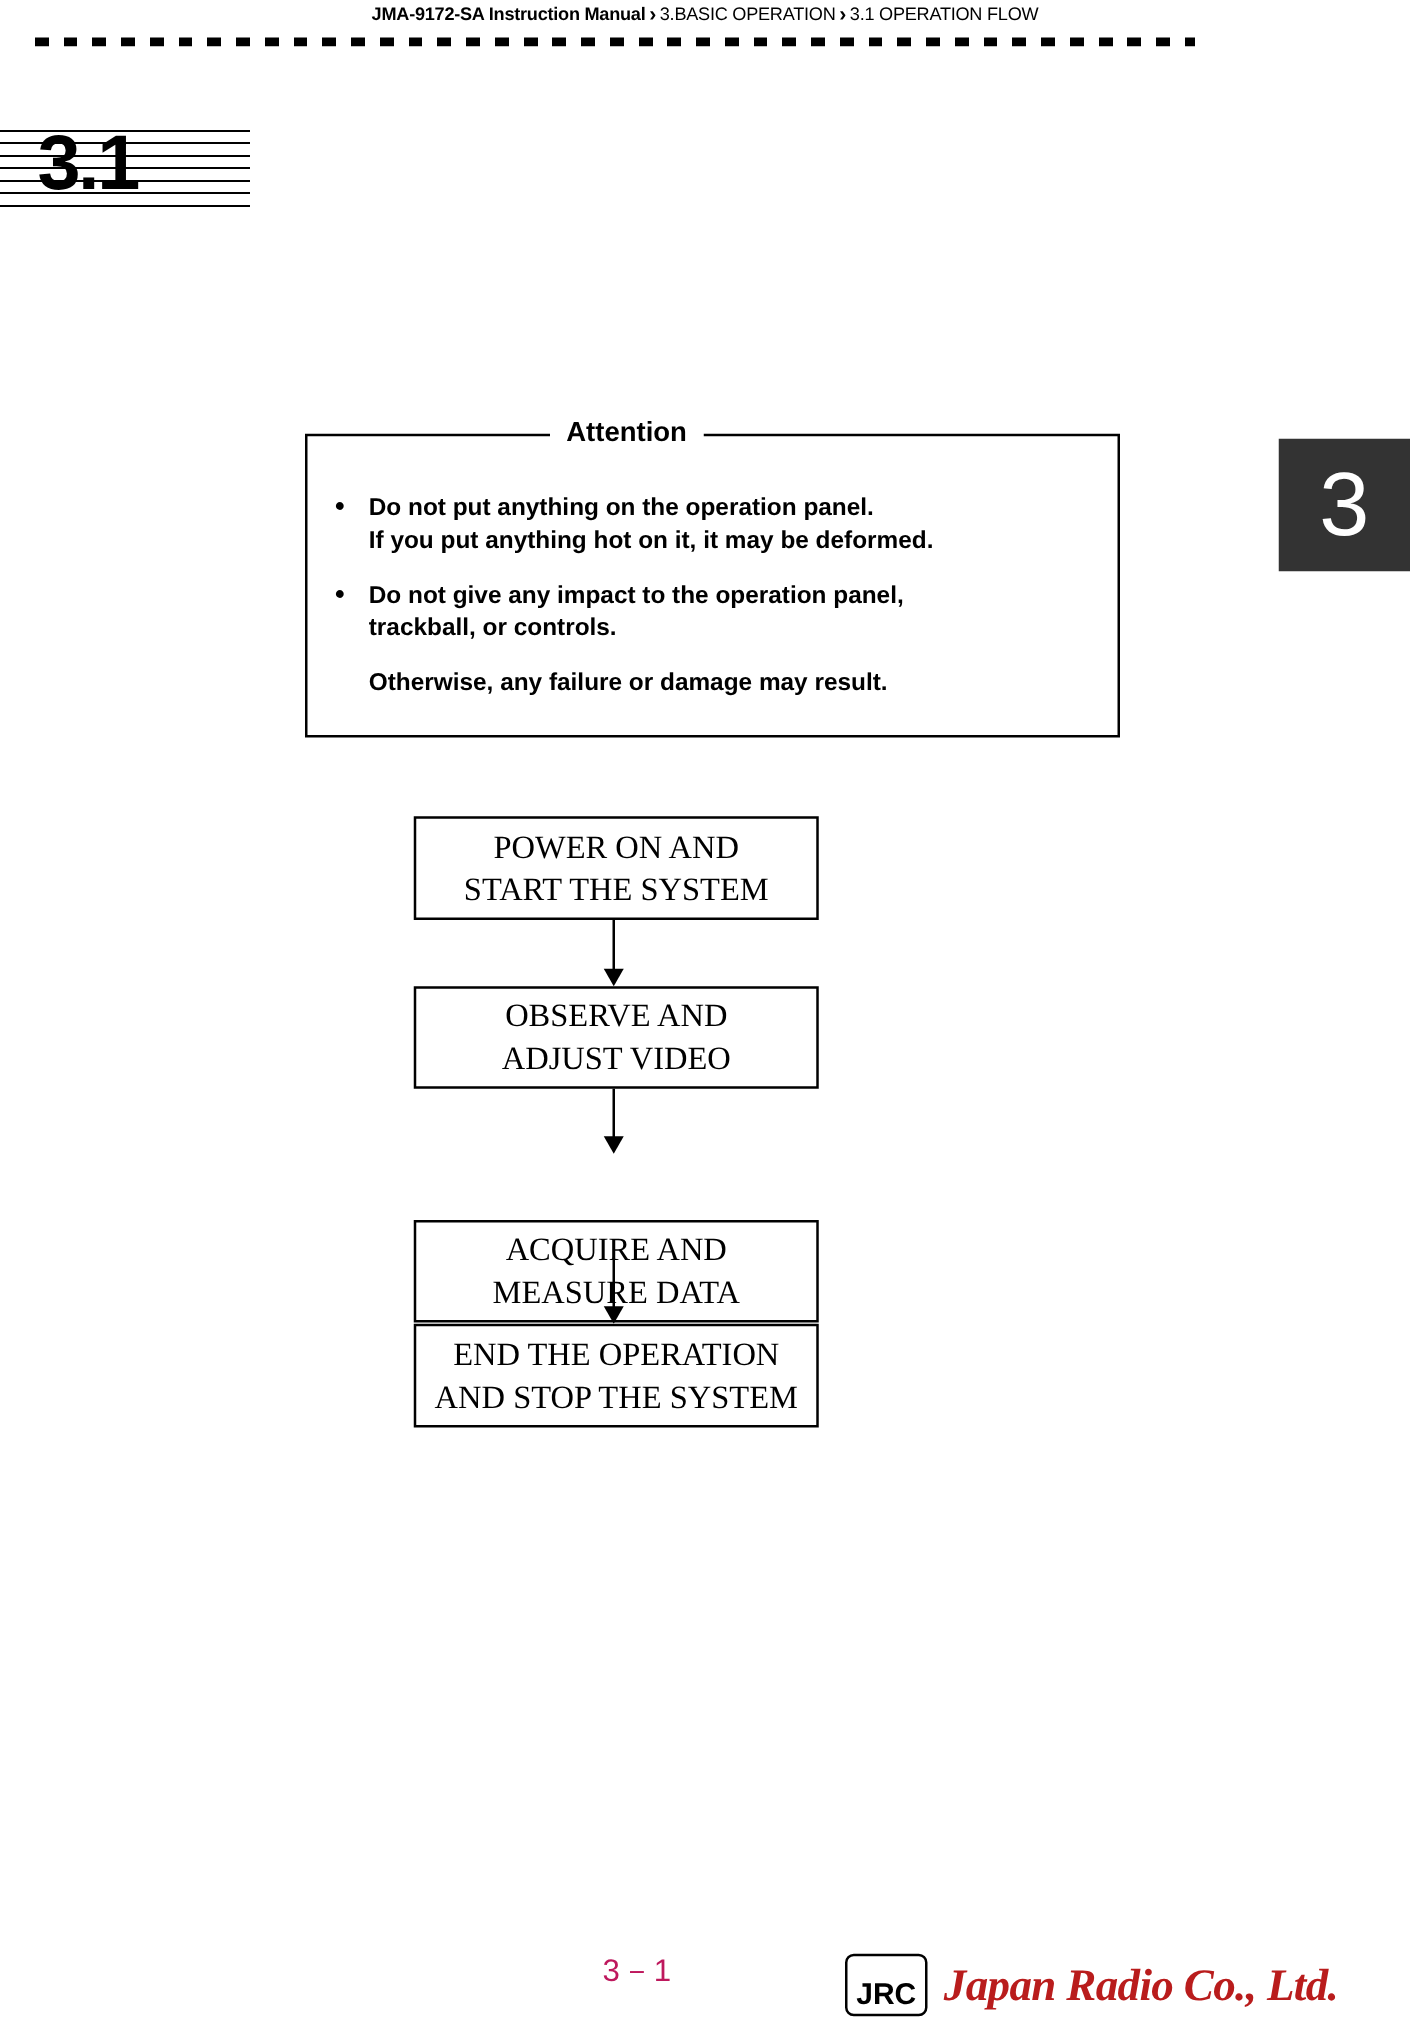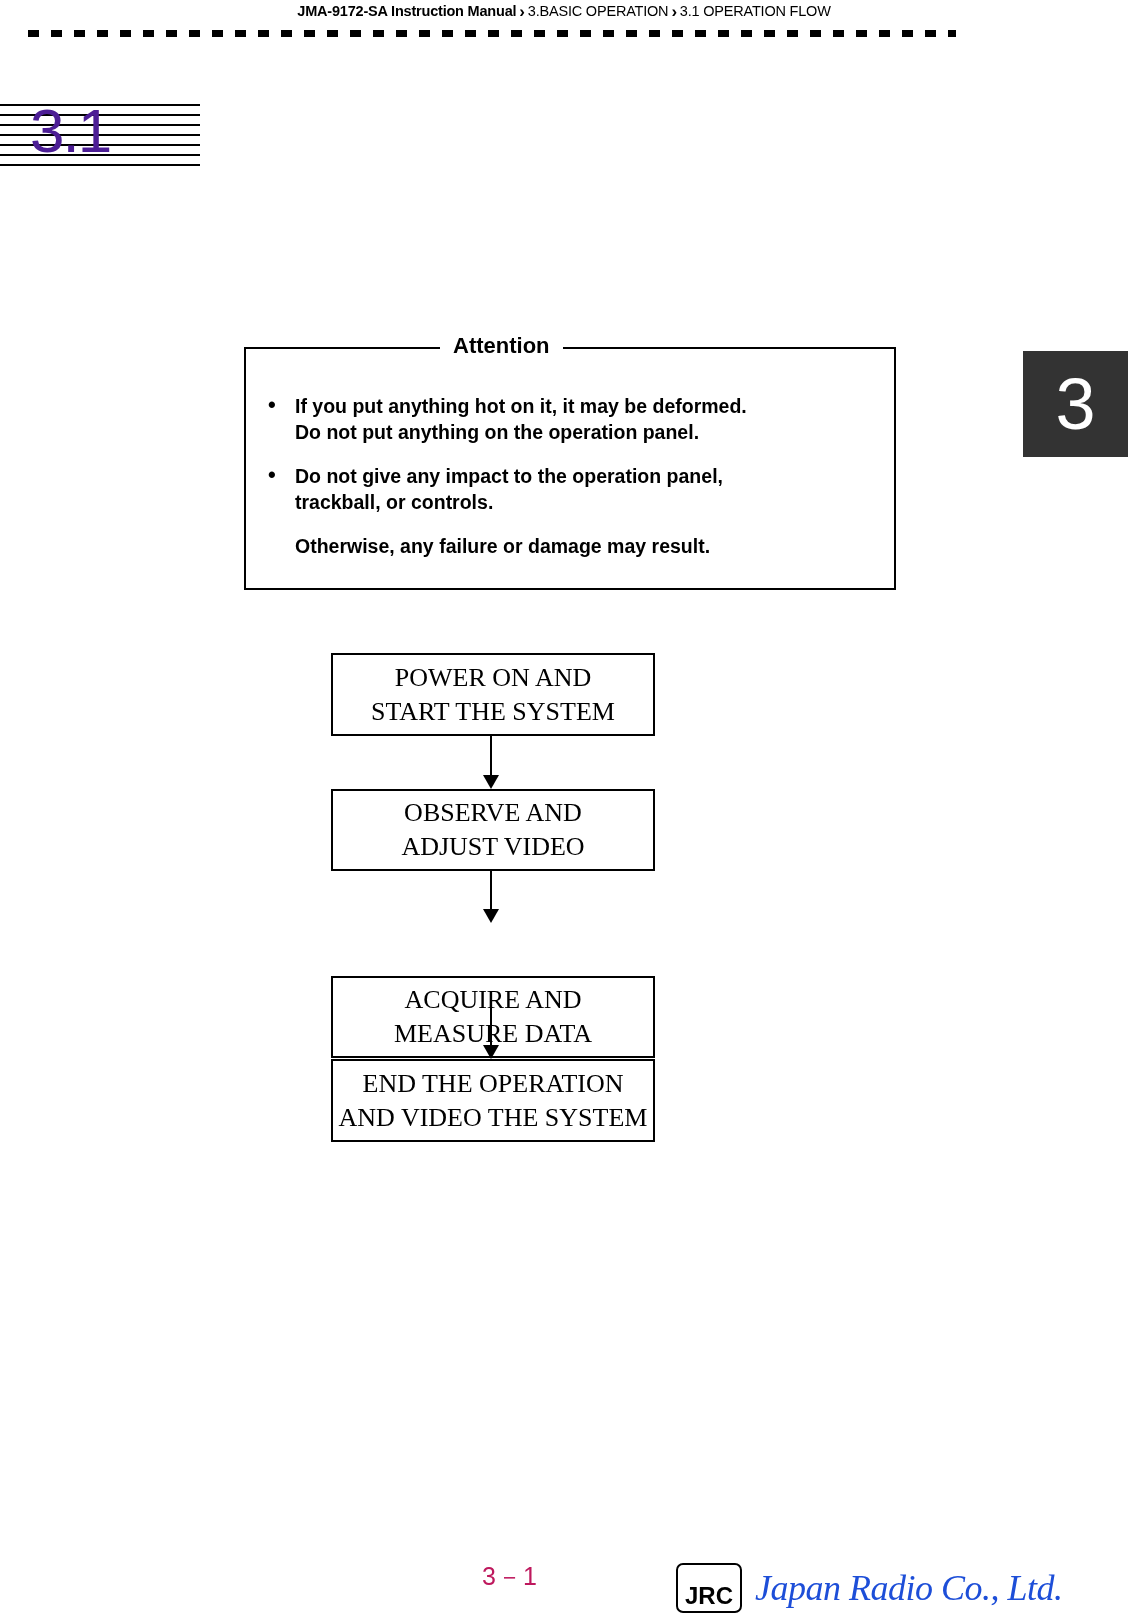--- a/index.html
+++ b/index.html
@@ -62,25 +62,25 @@
     background-image: repeating-linear-gradient(
         to bottom,
         #000 0px, #000 1.5px,
         #ffffff 1.5px, #ffffff 10px);
   }
   .sec-number {
     position: absolute;
     left: 30px;
     top: 95px;
     font-family: "Liberation Sans", "DejaVu Sans", sans-serif;
-    font-weight: normal;
+    font-weight: bold;
     font-size: 62px;
     line-height: 72px;
     letter-spacing: -2px;
-    color: #4c1d95;
+    color: #000000;
   }
   .sec-title {
     position: absolute;
     left: 228px;
     top: 108px;
     font-family: "Liberation Sans", "DejaVu Sans", sans-serif;
     font-size: 40px;
     line-height: 52px;
     letter-spacing: 0.5px;
     color: #000;
@@ -253,25 +253,25 @@
     font-family: "Liberation Sans", "DejaVu Sans", sans-serif;
     font-weight: bold;
     font-size: 24px;
     line-height: 26px;
     letter-spacing: 0px;
     color: #000;
   }
   .jrc-name {
     font-family: "Liberation Serif", "DejaVu Serif", serif;
     font-style: italic;
-    font-weight: normal;
+    font-weight: bold;
     font-size: 36px;
     line-height: 38px;
     letter-spacing: -0.5px;
-    color: #1d4ed8;
+    color: #b91c1c;
     white-space: nowrap;
   }
 </style>
 </head>
 <body>
 
 <div id="page">
 
   <div class="breadcrumb">
     <span class="crumb1">JMA-9172-SA Instruction Manual</span><span class="crumb-sep">›</span><span>3.BASIC OPERATION</span><span class="crumb-sep">›</span><span>3.1  OPERATION FLOW</span>
@@ -283,22 +283,22 @@
   <div class="sec-number">3.1</div>
 
   <div class="chapter-tab">3</div>
 
   <div class="attention-wrap">
     <div class="attention-box"></div>
     <div class="attention-body">
 
       <div class="att-item">
         <span class="att-bullet">•</span>
+        <span class="att-line">Do not put anything on the operation panel.</span>
         <span class="att-line">If you put anything hot on it, it may be deformed.</span>
-        <span class="att-line">Do not put anything on the operation panel.</span>
       </div>
 
       <div class="att-item">
         <span class="att-bullet">•</span>
         <span class="att-line">Do not give any impact to the operation panel,</span>
         <span class="att-line">trackball, or controls.</span>
       </div>
 
       <div class="att-note">Otherwise, any failure or damage may result.</div>
     </div>
@@ -323,21 +323,21 @@
 
     <div class="flow-box" style="left:331px; top:976px; width:324px; height:82px;align-items:center;">
       <span class="fl">ACQUIRE AND</span>
       <span class="fl">MEASURE DATA</span>
     </div>
 
     <div class="flow-arrow" style="left:490px; top:1006px; height:40px;"></div>
 
     <div class="flow-box" style="left:331px; top:1059px; width:324px; height:83px;">
       <span class="fl">END THE OPERATION</span>
-      <span class="fl">AND VIDEO THE SYSTEM</span>
+      <span class="fl">AND STOP THE SYSTEM</span>
     </div>
 
   </div>
 
 
   <div class="page-number">3－1</div>
 
   <div class="jrc-footer">
     <span class="jrc-mark">JRC</span>
     <span class="jrc-name">Japan Radio Co., Ltd.</span>

